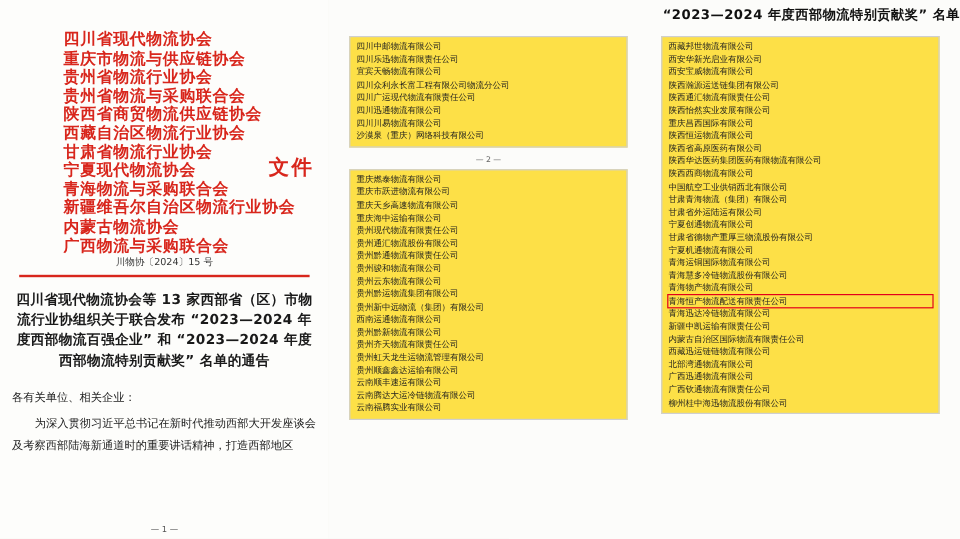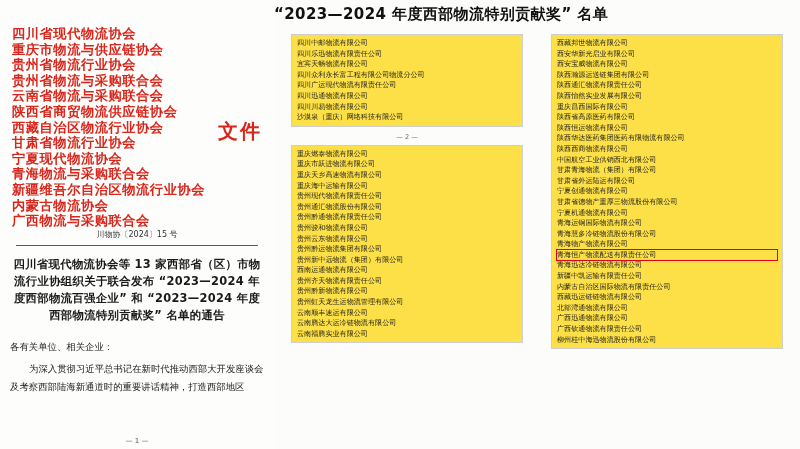--- a/index.html
+++ b/index.html
@@ -35,27 +35,28 @@
     padding-left: 2px;
   }
   .assoc-line {
     color: #d8261c;
     font-family: "DejaVu Sans", "Liberation Sans", sans-serif;
     font-weight: bold;
     font-size: 13.2px;
     line-height: 15.6px;
     letter-spacing: 0.6px;
     white-space: nowrap;
+    margin-left: 41px;
   }
   .wenjian {
     position: absolute;
     right: 12px;
-    top: 118px;
+    top: 128px;
     color: #d8261c;
-    font-size: 20px;
+    font-size: 17px;
     font-weight: bold;
     letter-spacing: 2px;
   }
   .docnum {
     text-align: center;
     font-size: 8px;
     color: #333;
   }
   .redline {
     margin: 5px 6px 0 6px;
@@ -92,22 +93,22 @@
   }
   
   .doc-right {
     position: relative;
     flex: 1;
     height: 449px;
     background: #fcfcfa;
     overflow: hidden;
   }
   .right-title {
-    text-align: left;
-    font-size: 15px;
+    text-align: right;
+    font-size: 11px;
     font-weight: bold;
     color: #111;
     padding-top: 5px;
     letter-spacing: 0.4px;
   }
   .cols {
     display: flex;
     justify-content: space-around;
     padding: 10px 6px 0 6px;
   }
@@ -147,21 +148,20 @@
 <body>
 
 <div class="page">
 
   <div class="doc-left">
     <div class="assoc-list">
       <div class="assoc-line">四川省现代物流协会</div>
       <div class="assoc-line">重庆市物流与供应链协会</div>
       <div class="assoc-line">贵州省物流行业协会</div>
       <div class="assoc-line">贵州省物流与采购联合会</div>
-      <div class="assoc-line">云南省物流与采购联合会</div>
       <div class="assoc-line">陕西省商贸物流供应链协会</div>
       <div class="assoc-line">西藏自治区物流行业协会</div>
       <div class="assoc-line">甘肃省物流行业协会</div>
       <div class="assoc-line">宁夏现代物流协会</div>
       <div class="assoc-line">青海物流与采购联合会</div>
       <div class="assoc-line">新疆维吾尔自治区物流行业协会</div>
       <div class="assoc-line">内蒙古物流协会</div>
       <div class="assoc-line">广西物流与采购联合会</div>
     </div>
 
@@ -205,40 +205,41 @@
           <div class="name-row">重庆天乡高速物流有限公司</div>
           <div class="name-row">重庆海中运输有限公司</div>
           <div class="name-row">贵州现代物流有限责任公司</div>
           <div class="name-row">贵州通汇物流股份有限公司</div>
           <div class="name-row">贵州黔通物流有限责任公司</div>
           <div class="name-row">贵州骏和物流有限公司</div>
           <div class="name-row">贵州云东物流有限公司</div>
           <div class="name-row">贵州黔运物流集团有限公司</div>
           <div class="name-row">贵州新中远物流（集团）有限公司</div>
           <div class="name-row">西南运通物流有限公司</div>
+          <div class="name-row">贵州黔新物流有限公司</div>
           <div class="name-row">贵州齐天物流有限责任公司</div>
-          <div class="name-row">贵州黔新物流有限公司</div>
           <div class="name-row">贵州虹天龙生运物流管理有限公司</div>
+          <div class="name-row">贵州顺鑫鑫达运输有限公司</div>
           <div class="name-row">云南顺丰速运有限公司</div>
           <div class="name-row">云南腾达大运冷链物流有限公司</div>
           <div class="name-row">云南福腾实业有限公司</div>
         </div>
       </div>
 
       <div class="col">
         <div class="name-box">
           <div class="name-row">西藏邦世物流有限公司</div>
           <div class="name-row">西安华新光启业有限公司</div>
           <div class="name-row">西安宝威物流有限公司</div>
           <div class="name-row">陕西瀚源运送链集团有限公司</div>
           <div class="name-row">陕西通汇物流有限责任公司</div>
           <div class="name-row">陕西怡然实业发展有限公司</div>
           <div class="name-row">重庆昌西国际有限公司</div>
+          <div class="name-row">陕西恒运物流有限公司</div>
           <div class="name-row">陕西省高原医药有限公司</div>
-          <div class="name-row">陕西恒运物流有限公司</div>
           <div class="name-row">陕西华达医药集团医药有限物流有限公司</div>
           <div class="name-row">陕西西商物流有限公司</div>
           <div class="name-row">中国航空工业供销西北有限公司</div>
           <div class="name-row">甘肃青海物流（集团）有限公司</div>
           <div class="name-row">甘肃省外运陆运有限公司</div>
           <div class="name-row">宁夏创通物流有限公司</div>
           <div class="name-row">甘肃省德物产重厚三物流股份有限公司</div>
           <div class="name-row">宁夏机通物流有限公司</div>
           <div class="name-row">青海运铜国际物流有限公司</div>
           <div class="name-row">青海慧多冷链物流股份有限公司</div>

